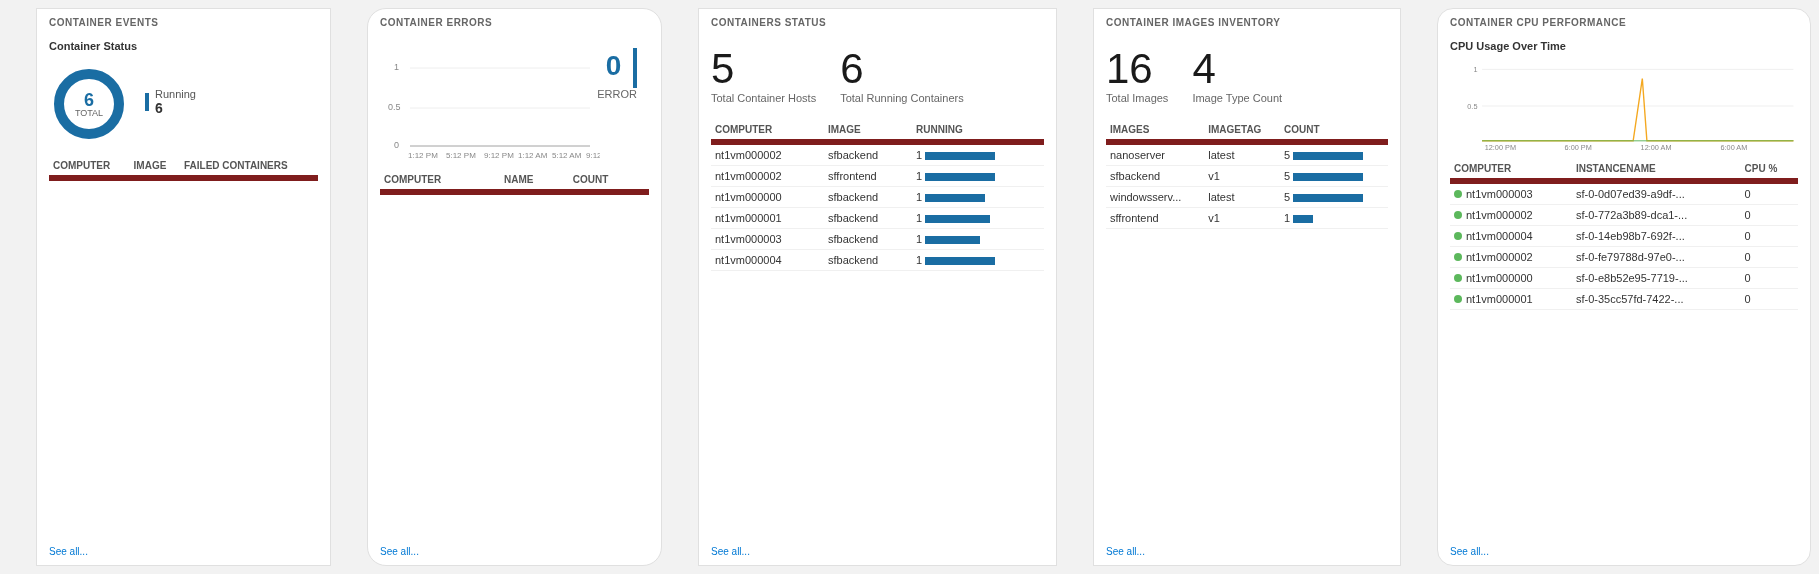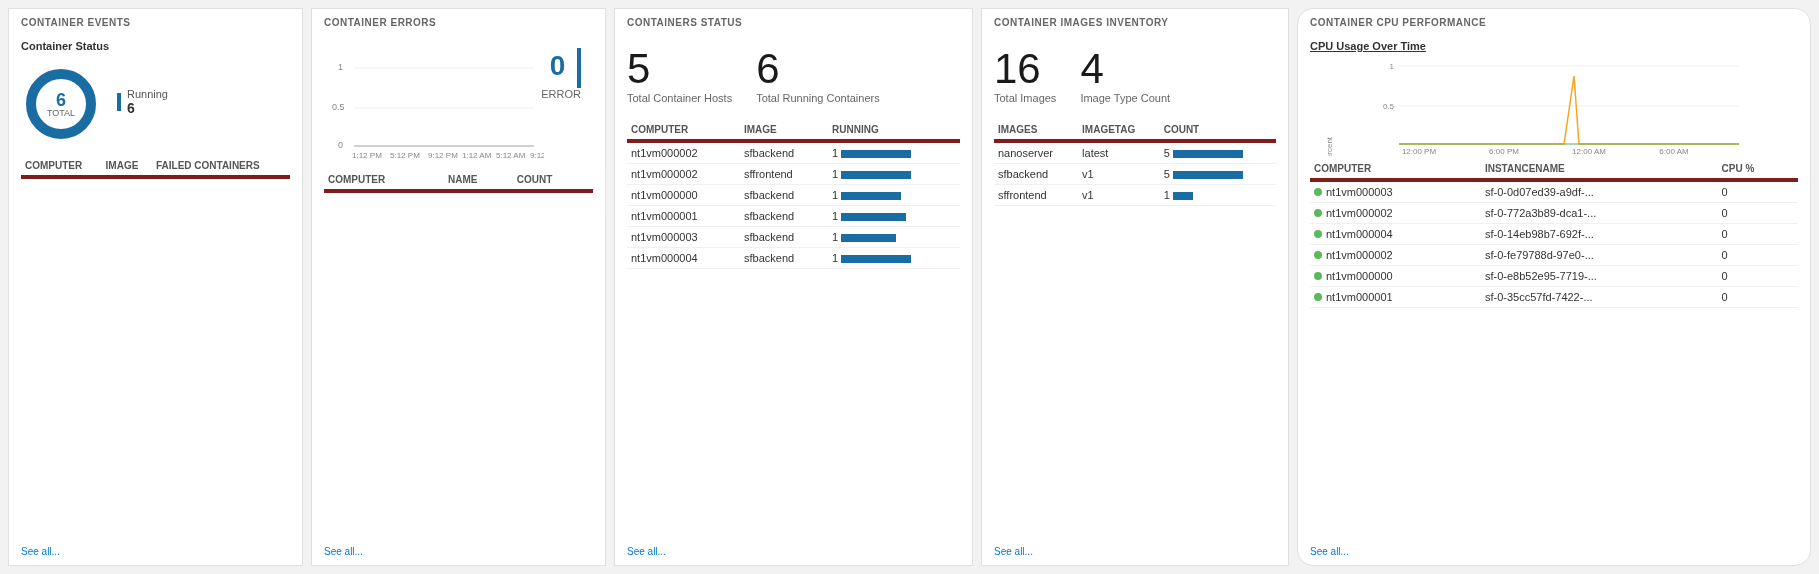--- a/index.html
+++ b/index.html
@@ -18,20 +18,21 @@
       background: #f2f2f2;
       padding: 8px;
       gap: 8px;
     }
     .panel {
       background: #fff;
       display: flex;
       flex-direction: column;
       border: 1px solid #e0e0e0;
       flex-shrink: 0;
+      margin-left: 28px;
     }
     .panel-header {
       font-size: 10px;
       font-weight: 600;
       color: #666;
       letter-spacing: 0.05em;
       padding: 8px 12px 4px 12px;
       text-transform: uppercase;
       border-bottom: none;
     }
@@ -101,30 +102,30 @@
       width: 100%;
       border-collapse: collapse;
     }
     .data-table th {
       font-size: 10px;
       font-weight: 600;
       color: #555;
       text-transform: uppercase;
       padding: 4px 4px;
       text-align: left;
-      border-bottom: 4px solid #7f1d1d;
+      border-bottom: 6px solid #7f1d1d;
     }
     .data-table td {
       font-size: 11px;
       color: #333;
       padding: 4px 4px;
       border-bottom: 1px solid #f0f0f0;
     }
     
-    .panel-errors { width: 295px; }
+    .panel-errors { width: 295px; border-radius: 19px; }
     .error-badge {
       position: absolute;
       top: 8px;
       right: 12px;
       text-align: right;
     }
     .error-num {
       font-size: 28px;
       font-weight: 700;
       color: #1a6da3;
@@ -368,38 +369,46 @@
             </tr>
             <tr>
     <td>sfbackend</td>
     <td>v1</td>
     <td>
       <span>5 </span>
       <span style="display:inline-block;background:#1a6da3;height:8px;width:70px;vertical-align:middle;"></span>
     </td>
             </tr>
             <tr>
+    <td>windowsserv...</td>
+    <td>latest</td>
+    <td>
+      <span>5 </span>
+      <span style="display:inline-block;background:#1a6da3;height:8px;width:70px;vertical-align:middle;"></span>
+    </td>
+            </tr>
+            <tr>
     <td>sffrontend</td>
     <td>v1</td>
     <td>
       <span>1 </span>
       <span style="display:inline-block;background:#1a6da3;height:8px;width:20px;vertical-align:middle;"></span>
     </td>
             </tr>
           </tbody>
       </table>
     </div>
     <a class="see-all">See all...</a>
   </div>
 
   <div class="panel panel-cpu">
     <div class="panel-header">CONTAINER CPU PERFORMANCE</div>
     <div class="panel-content">
       <div class="cpu-chart-area">
-        <div style="font-size:11px;font-weight:600;margin-bottom:4px;text-decoration:underline;">CPU Usage Over Time</div>
+        <div style="font-size:11px;font-weight:600;margin-bottom:4px;">CPU Usage Over Time</div>
         <svg width="100%" height="100" viewBox="0 0 380 100">
 
           <text x="-50" y="8" font-size="8" fill="#888" transform="rotate(-90 10 50)" text-anchor="middle">AvgCPUPercent</text>
 
           <line x1="35" y1="10" x2="375" y2="10" stroke="#eee" stroke-width="1"></line>
           <line x1="35" y1="50" x2="375" y2="50" stroke="#eee" stroke-width="1"></line>
           <line x1="35" y1="88" x2="375" y2="88" stroke="#eee" stroke-width="1"></line>
 
           <text x="30" y="13" font-size="8" fill="#888" text-anchor="end">1</text>
           <text x="30" y="53" font-size="8" fill="#888" text-anchor="end">0.5</text>

